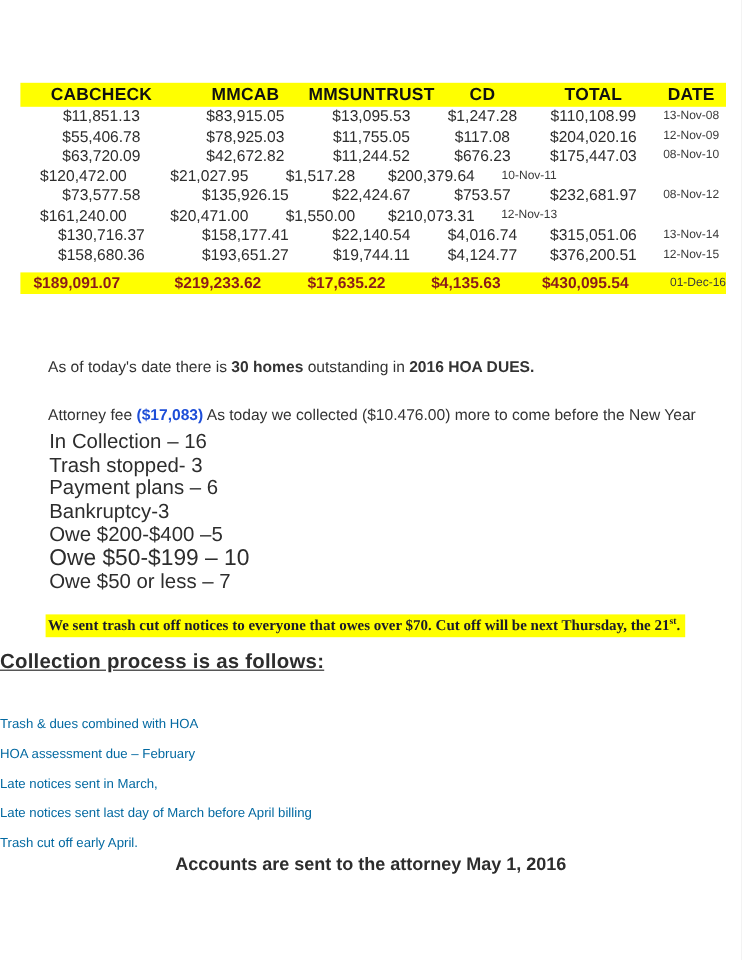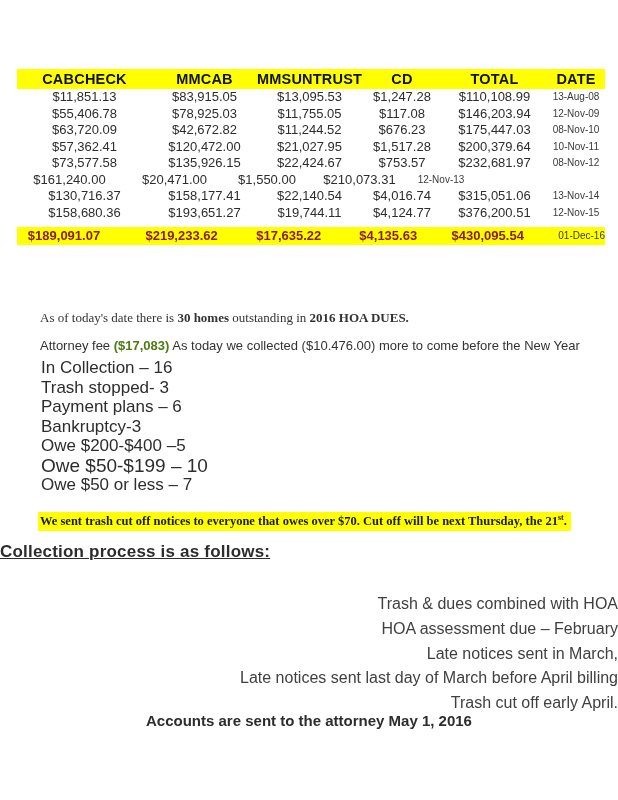--- a/index.html
+++ b/index.html
@@ -22,45 +22,45 @@
   .tbody-row { height:16.5px; line-height:16.5px; font-size:13px; color:#2d2d2d; }
   .tbody-row .c5, .ttotal .c5 { font-size:10px; color:#3a3a3a; font-weight:normal; align-self:center; line-height:inherit; }
   .tgap { height:6px; }
   .ttotal {
     background:#ffff00; height:18px; line-height:18px;
     font-weight:bold; font-size:13px; color:#8b1a1a;gap:34px;
   }
 
   
   .para { position:absolute; left:40px; font-size:13px; color:#333; white-space:nowrap; }
-  .p1 { top:297px;font-family:Liberation Serif, serif; }
+  .p1 { top:285px; }
   .p2 { top:325px; }
   .b { font-weight:bold; }
-  .fee-red { font-weight:bold; color:#4d7c0f; }
+  .fee-red { font-weight:bold; color:#1d4ed8; }
 
   
   .stats { position:absolute; left:41px; top:358px; font-size:17px; line-height:19.5px; color:#2d2d2d; }
   .stats .small { font-size:19px; }
 
   
   .notice {
     position:absolute; left:38px; top:512px;
     background:#ffff00; padding:1px 4px 2px 2px;
     font-family:"Liberation Serif", serif; font-weight:bold;
     font-size:12.5px; color:#1a1a2b; white-space:nowrap;
   }
   .notice sup { font-size:8px; }
 
   
   .heading {
     position:absolute; top:542px; left:0; width:100%;
     font-size:17px; font-weight:bold;
     text-decoration:underline; color:#2d2d2d; letter-spacing:.2px;
   }
-  .steps { position:absolute; top:592px; left:0; width:100%; text-align:right; font-size:16px; color:#404040; }
+  .steps { position:absolute; top:592px; left:0; width:100%; text-align:left; font-size:11px; color:#0369a1; }
   .steps .step { line-height:24.8px; }
   .final {
     position:absolute; top:712px; left:0; width:100%;
     text-align:center; font-weight:bold; font-size:15px; color:#2d2d2d;
   }
 </style>
 </head>
 <body>
 
 <div class="page">
@@ -75,40 +75,39 @@
       <div class="c c5">DATE</div>
     </div>
 
     <div id="table-body">
         <div class="trow tbody-row">
           <div class="c c0">$11,851.13</div>
           <div class="c c1">$83,915.05</div>
           <div class="c c2">$13,095.53</div>
           <div class="c c3">$1,247.28</div>
           <div class="c c4">$110,108.99</div>
-          <div class="c c5">13-Aug-08</div>
+          <div class="c c5">13-Nov-08</div>
         </div>
         <div class="trow tbody-row">
           <div class="c c0">$55,406.78</div>
           <div class="c c1">$78,925.03</div>
           <div class="c c2">$11,755.05</div>
           <div class="c c3">$117.08</div>
-          <div class="c c4">$146,203.94</div>
+          <div class="c c4">$204,020.16</div>
           <div class="c c5">12-Nov-09</div>
         </div>
         <div class="trow tbody-row">
           <div class="c c0">$63,720.09</div>
           <div class="c c1">$42,672.82</div>
           <div class="c c2">$11,244.52</div>
           <div class="c c3">$676.23</div>
           <div class="c c4">$175,447.03</div>
           <div class="c c5">08-Nov-10</div>
         </div>
         <div class="trow tbody-row">
-          <div class="c c0">$57,362.41</div>
           <div class="c c1">$120,472.00</div>
           <div class="c c2">$21,027.95</div>
           <div class="c c3">$1,517.28</div>
           <div class="c c4">$200,379.64</div>
           <div class="c c5">10-Nov-11</div>
         </div>
         <div class="trow tbody-row">
           <div class="c c0">$73,577.58</div>
           <div class="c c1">$135,926.15</div>
           <div class="c c2">$22,424.67</div>

